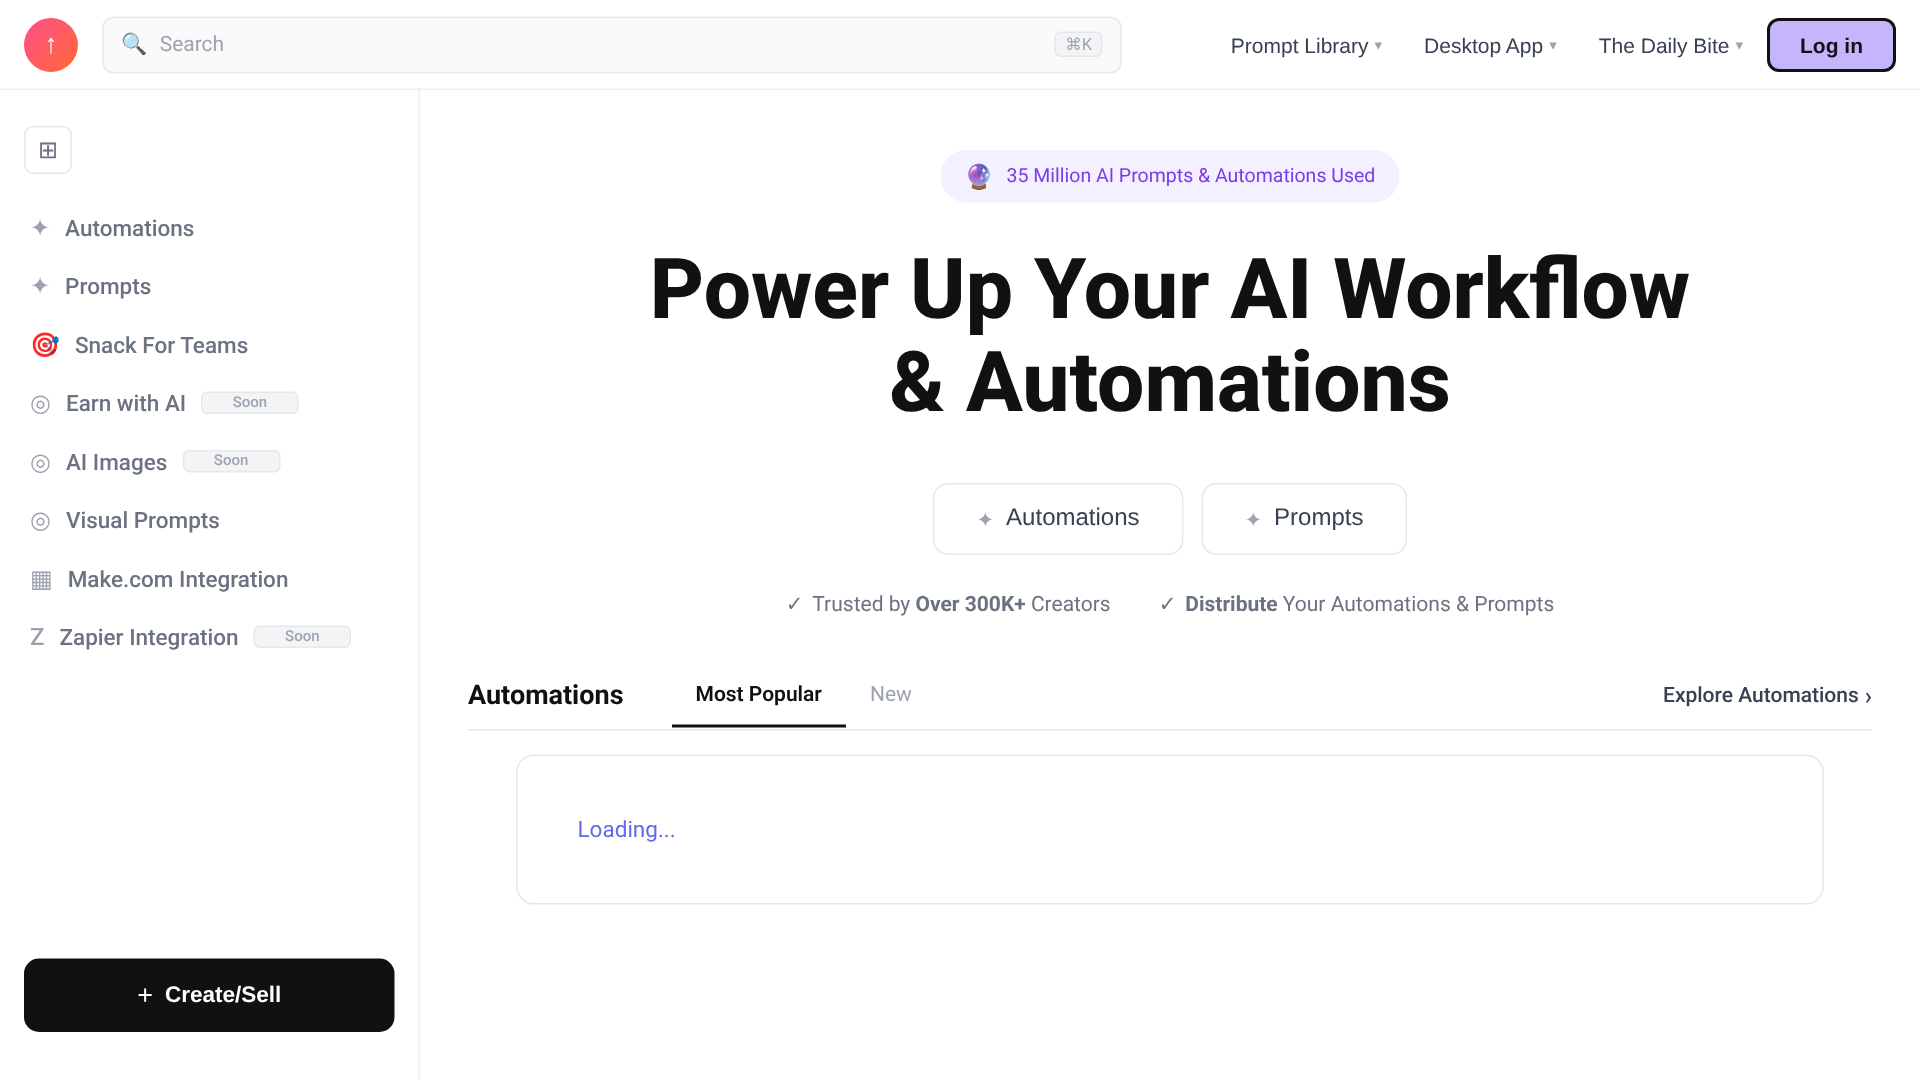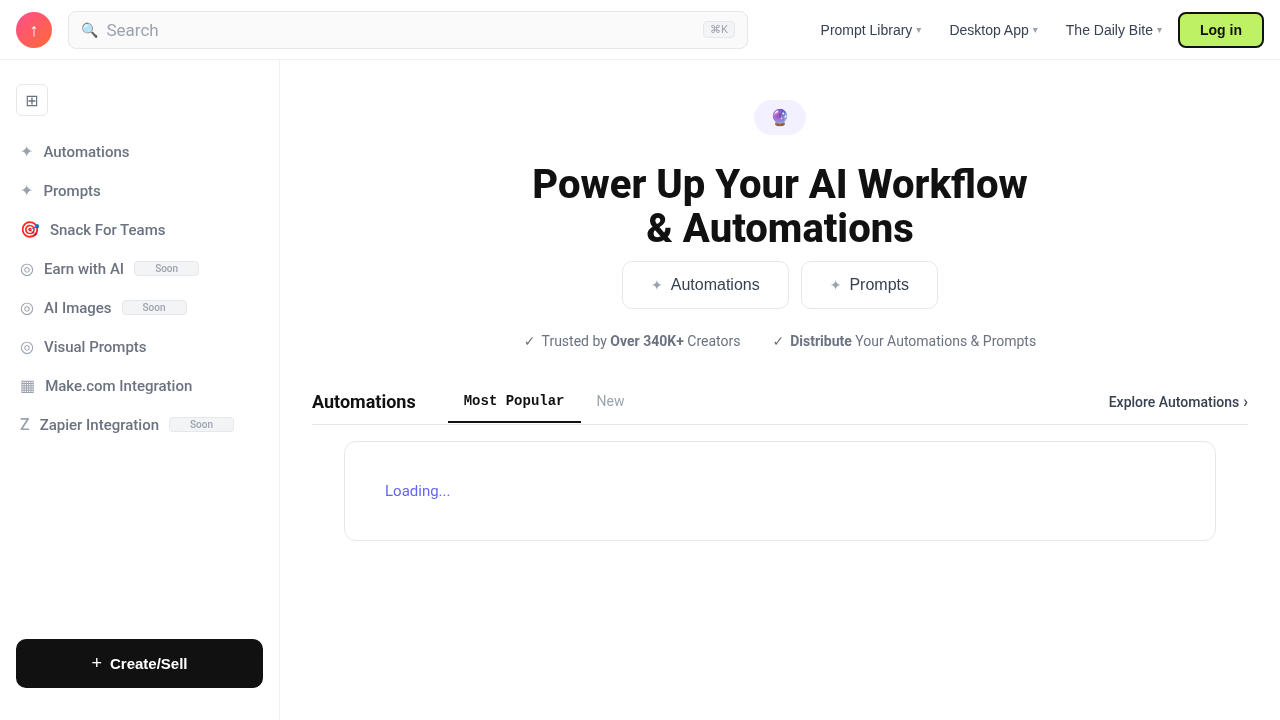--- a/index.html
+++ b/index.html
@@ -33,21 +33,21 @@
       border: 1px solid #e5e7eb;
       border-radius: 8px;
       display: flex;
       align-items: center;
       padding: 0 12px;
       gap: 8px;
       background: #fafafa;
       cursor: text;
     }
     .search-icon-svg { color: #9ca3af; font-size: 14px; }
-    .search-input-text { flex: 1; color: #9ca3af; font-size: 17px; }
+    .search-input-text { flex: 1; color: #9ca3af; font-size: 14px; }
     .search-shortcut {
       background: #f3f4f6;
       border: 1px solid #e5e7eb;
       border-radius: 4px;
       padding: 1px 6px;
       font-size: 11px;
       color: #9ca3af;
     }
     .header-nav {
       display: flex;
@@ -63,21 +63,21 @@
       border-radius: 6px;
       font-size: 14px;
       color: #374151;
       cursor: pointer;
       border: none;
       background: transparent;
     }
     .chevron { font-size: 10px; color: #9ca3af; }
     .login-btn {
       padding: 8px 20px;
-      background: #bef264;
+      background: #c4b5fd;
       border: 2px solid #111;
       border-radius: 8px;
       font-size: 14px;
       font-weight: 600;
       cursor: pointer;
       color: #111;
     }
 
     
     .layout {
@@ -169,25 +169,25 @@
       gap: 8px;
       background: #f3f0ff;
       border-radius: 20px;
       padding: 8px 16px;
       font-size: 13px;
       color: #7c3aed;
       margin-bottom: 28px;
     }
     .badge-pill-icon { font-size: 16px; }
     .hero-title {
-      font-size: 40px;
+      font-size: 56px;
       font-weight: 800;
       color: #111;
       line-height: 1.1;
-      margin-bottom: 10px;
+      margin-bottom: 36px;
     }
     .hero-buttons {
       display: flex;
       justify-content: center;
       gap: 12px;
       margin-bottom: 24px;
     }
     .hero-btn {
       display: flex;
       align-items: center;
@@ -238,21 +238,20 @@
       font-size: 14px;
       color: #9ca3af;
       cursor: pointer;
       border-bottom: 2px solid transparent;
       margin-bottom: -1px;
     }
     .tab-item.active {
       color: #111;
       font-weight: 600;
       border-bottom-color: #111;
-      font-family: Liberation Mono, monospace;
     }
     .explore-link {
       margin-left: auto;
       display: flex;
       align-items: center;
       gap: 4px;
       font-size: 14px;
       color: #374151;
       cursor: pointer;
       font-weight: 500;
@@ -357,39 +356,40 @@
         <span>Create/Sell</span>
       </button>
     </div>
   </aside>
 
   <main class="main">
 
     <section class="hero">
       <div class="badge-pill">
         <span class="badge-pill-icon">🔮</span>
+        <span>35 Million AI Prompts &amp; Automations Used</span>
       </div>
       <h1 class="hero-title">
         <span>Power Up Your AI Workflow</span><br>
         <span>&amp; Automations</span>
       </h1>
       <div class="hero-buttons">
         <button class="hero-btn">
           <span class="hero-btn-icon">✦</span>
           <span>Automations</span>
         </button>
         <button class="hero-btn">
           <span class="hero-btn-icon">✦</span>
           <span>Prompts</span>
         </button>
       </div>
       <div class="trust-row">
         <div class="trust-item">
           <span class="check-icon">✓</span>
-          <span>Trusted by <strong>Over 340K+</strong> Creators</span>
+          <span>Trusted by <strong>Over 300K+</strong> Creators</span>
         </div>
         <div class="trust-item">
           <span class="check-icon">✓</span>
           <span><strong>Distribute</strong> Your Automations &amp; Prompts</span>
         </div>
       </div>
     </section>
 
     <section class="tabs-section">
       <div class="tabs-header">

